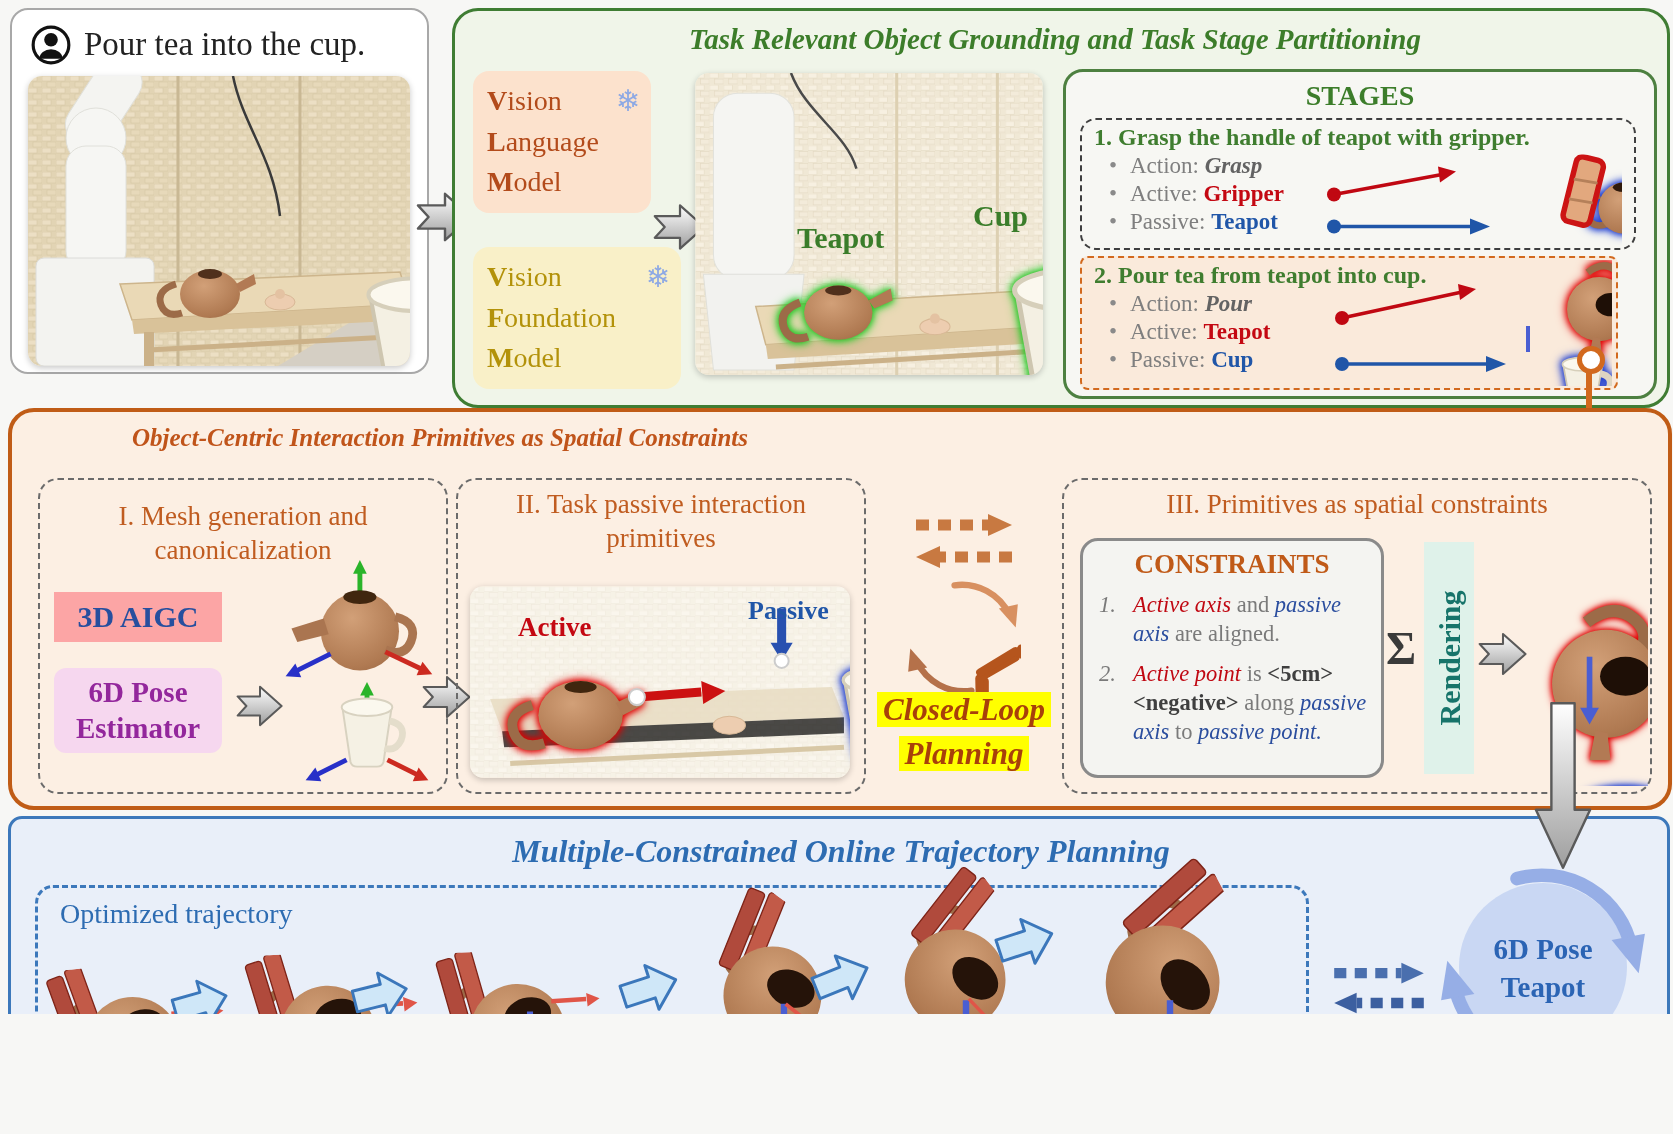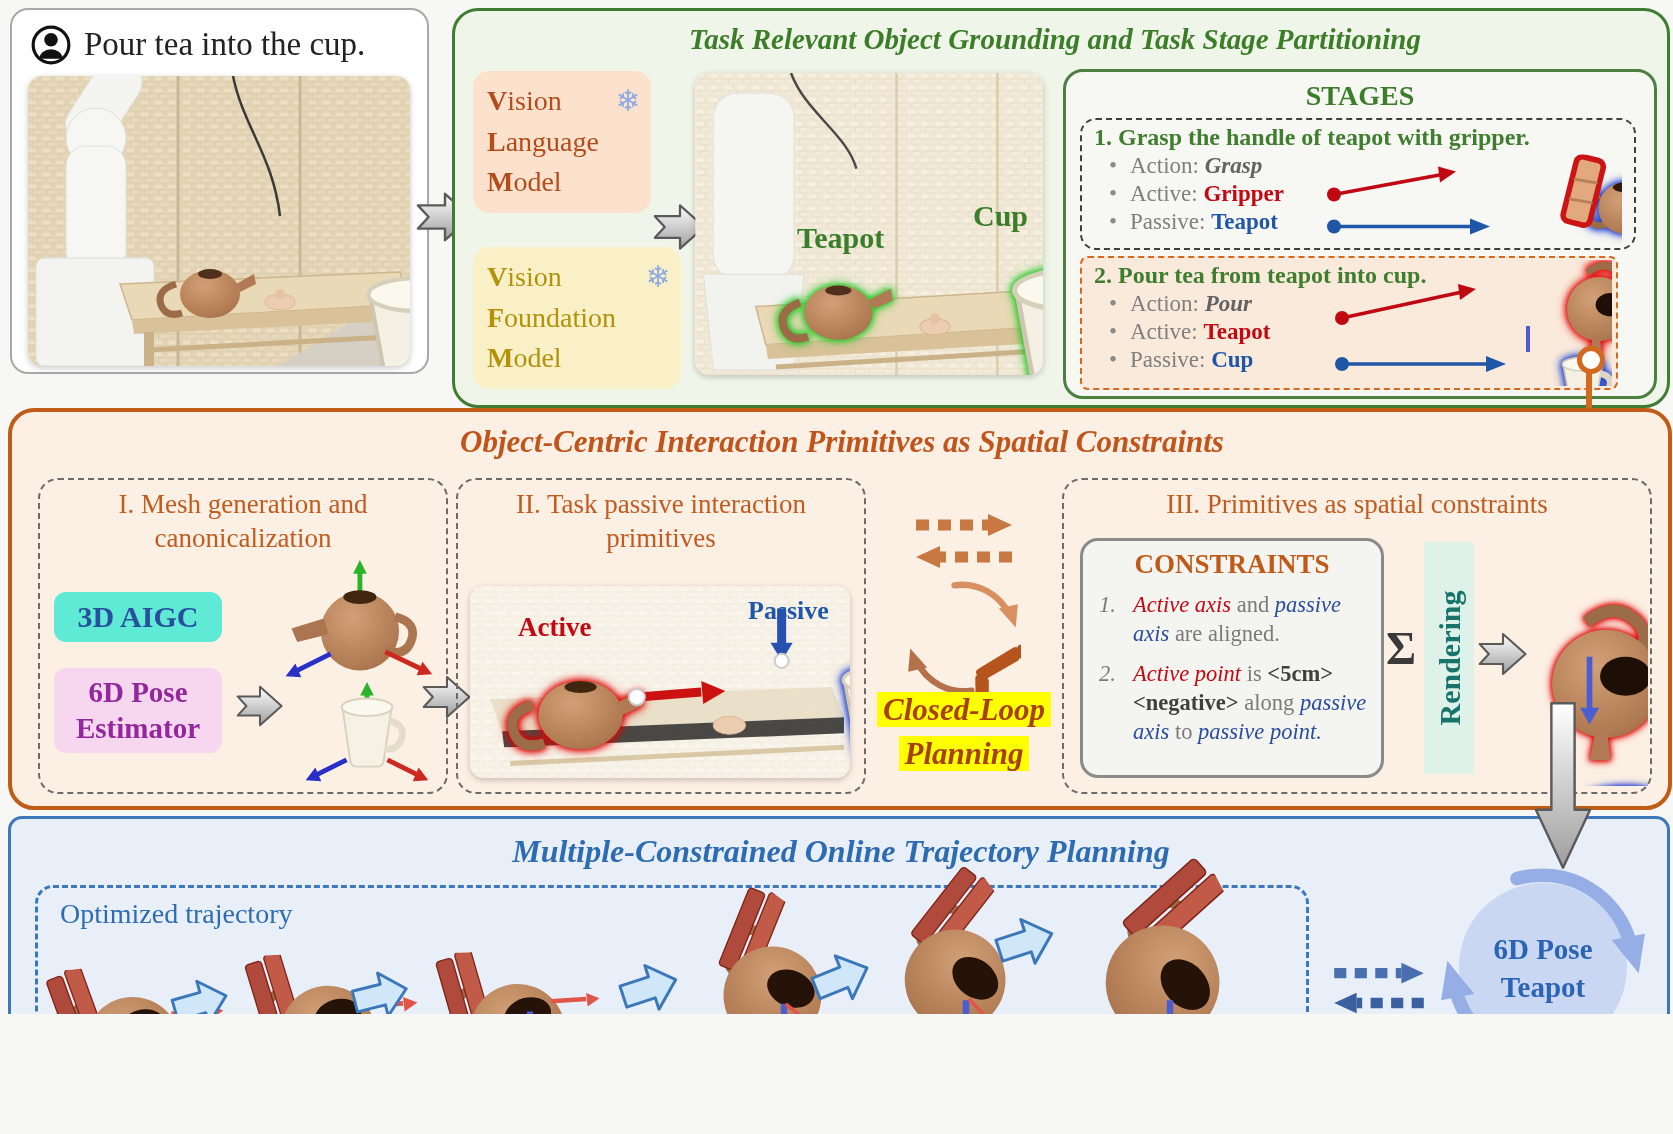--- a/index.html
+++ b/index.html
@@ -10,41 +10,41 @@
   .panel-left{left:10px;top:8px;width:415px;height:362px;background:#ffffff;
     border:2.5px solid #a8a8a8;border-radius:18px;}
   .panel-green{left:452px;top:8px;width:1212px;height:394px;background:#f0f5e9;
     border:3.5px solid #3f7d33;border-radius:26px;}
   .panel-orange{left:8px;top:408px;width:1656px;height:394px;background:#fcefe3;
     border:4px solid #c05c16;border-radius:26px;}
   .panel-blue{left:8px;top:816px;width:1656px;height:310px;background:#e9eff9;
     border:3.5px solid #3c78bb;border-radius:14px;}
   
   .title-green{color:#3c7d2a;font-weight:bold;font-style:italic;font-size:29px;text-align:center;}
-  .title-orange{color:#c0541a;font-weight:bold;font-style:italic;font-size:31px;text-align:center;}
+  .title-orange{color:#c0541a;font-weight:bold;font-style:italic;font-size:25px;}
   .title-blue{color:#2d6cb2;font-weight:bold;font-style:italic;font-size:32px;text-align:center;}
   .boxtitle{color:#c05c20;font-size:27px;text-align:center;line-height:1.25;}
   
   .prompt{font-size:33px;color:#222;}
   .modelbox{border-radius:16px;padding:10px 14px;font-size:28px;line-height:1.45;}
   .vlm{background:#fce2cd;color:#b34b1b;}
   .vfm{background:#f9f0c8;color:#b3920a;}
   .bold{font-weight:bold;}
   .snow{font-family:"DejaVu Sans",sans-serif;color:#8ea9e4;font-size:30px;position:absolute;}
   .stagesbox{background:#f7f7f3;border:3px solid #4d8040;border-radius:20px;}
   .stage1{border:2.5px dashed #3f3f3f;border-radius:16px;}
   .stage2{border:2.5px dashed #d2691e;border-radius:8px;background:#faeadb;}
   .stitle{color:#3f7d2f;font-weight:bold;font-size:24px;}
   .srow{font-size:23px;color:#7f7f7f;margin-top:2px;}
   .srow .bullet{display:inline-block;width:34px;text-align:center;color:#8a8a8a;}
   .v-gray{color:#636363;font-weight:bold;font-style:italic;}
   .v-red{color:#c40812;font-weight:bold;}
   .v-blue{color:#2056a8;font-weight:bold;}
   .dash-gray{border:2.5px dashed #6b6b6b;border-radius:20px;}
-  .aigc{background:#5eead4;color:#274f9e;font-weight:bold;font-size:30px;border-radius:12px;text-align:center;}
+  .aigc{background:#fca5a5;color:#274f9e;font-weight:bold;font-size:30px;border-radius:0;text-align:center;}
   .posest{background:#f6d7ef;color:#93279c;font-weight:bold;font-size:29px;border-radius:12px;text-align:center;line-height:1.25;}
   .photo{border-radius:14px;overflow:hidden;box-shadow:0 2px 6px rgba(0,0,0,.22);}
   .plabel-g{color:#3a7d2a;font-weight:bold;font-size:30px;}
   .plabel-r{color:#c40812;font-weight:bold;font-size:27px;}
   .plabel-b{color:#2056a8;font-weight:bold;font-size:26px;}
   .constraints{background:#f4f4f1;border:3px solid #8a8a8a;border-radius:18px;}
   .ctitle{color:#c05a18;font-weight:bold;font-size:27px;text-align:center;}
   .citem{font-size:22.5px;color:#7a7a7a;font-style:italic;display:flex;margin:10px 14px 0 16px;line-height:1.3;}
   .cnum{width:34px;flex:none;}
   .c-red{color:#c00812;}
@@ -313,21 +313,21 @@
 </div>
 
 <div class="abs conn" style="left:1586px;top:356px;width:6px;height:84px"></div>
 <div class="abs conn-dot" style="left:1577px;top:346px"></div>
 <div class="abs conn-dot" style="left:1577px;top:430px"></div>
 
 <div class="abs panel-orange">
   <div class="abs title-orange" style="left:120px;top:12px;width:1420px">Object-Centric Interaction Primitives as Spatial Constraints</div>
 
   <div class="abs dash-gray" style="left:26px;top:66px;width:406px;height:312px">
-    <div class="boxtitle" style="margin-top:8px">
+    <div class="boxtitle" style="margin-top:20px">
       <div>I. Mesh generation and</div>
       <div>canonicalization</div>
     </div>
     <div class="abs aigc" style="left:14px;top:112px;width:168px;padding:8px 0">3D AIGC</div>
     <div class="abs posest" style="left:14px;top:188px;width:168px;padding:6px 0">
       <div>6D Pose</div>
       <div>Estimator</div>
     </div>
     <svg class="abs" style="left:196px;top:200px" width="48" height="52" viewBox="0 0 60 54">
           <use href="#chev"></use>

